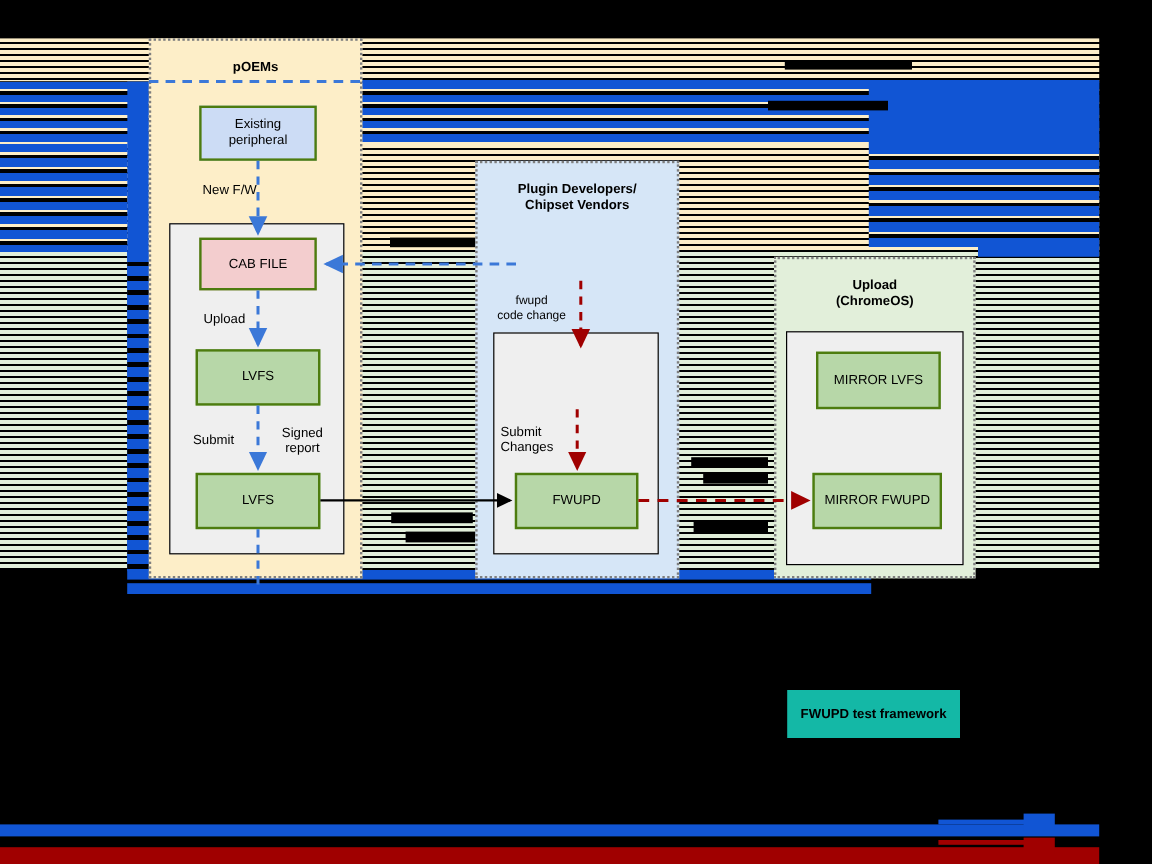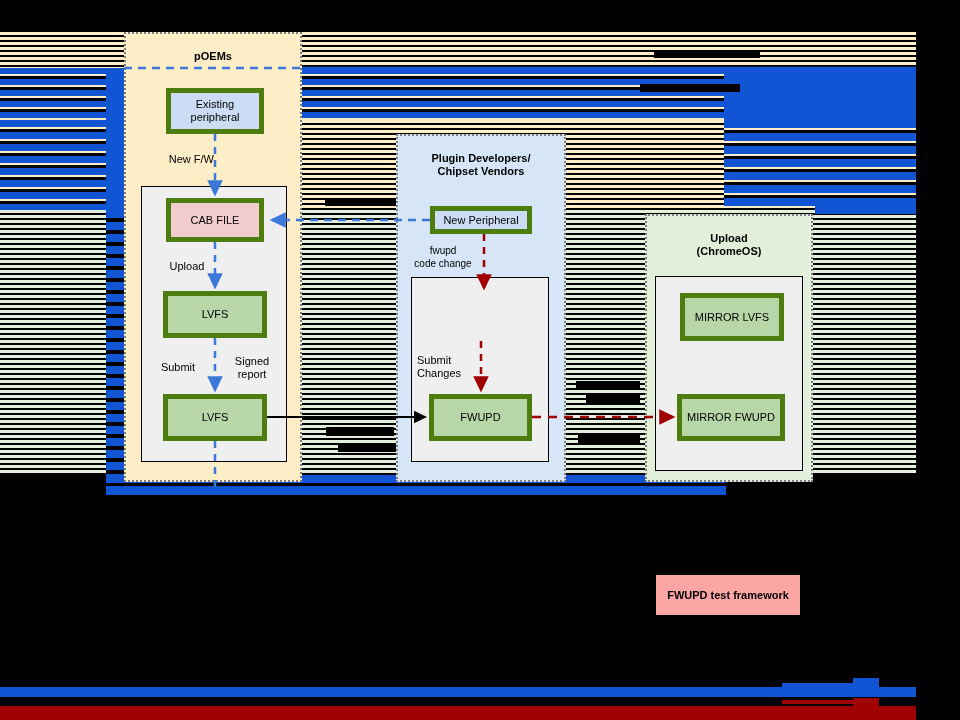--- a/index.html
+++ b/index.html
@@ -71,21 +71,21 @@
 
   .innerbox {
     position: absolute;
     background: #efefef;
     border: 1px solid #000;
     box-sizing: border-box;
   }
 
   .node {
     position: absolute;
-    border: 5px solid #4d7c0f;
+    border: 2px solid #4d7c0f;
     box-sizing: border-box;
     display: flex;
     align-items: center;
     justify-content: center;
     font-size: 11px;
     color: #000;
     text-align: center;
     line-height: 13px;
     white-space: pre-line;
   }
@@ -97,21 +97,21 @@
     position: absolute;
     font-size: 11px;
     color: #000;
     line-height: 13px;
     white-space: pre-line;
     text-align: center;
   }
 
   .legendbox {
     position: absolute;
-    background: #fca5a5;
+    background: #14b8a6;
     display: flex;
     align-items: center;
     justify-content: center;
     font-size: 11px;
     font-weight: bold;
     color: #000;
   }
 
   svg.overlay {
     position: absolute;
@@ -187,23 +187,20 @@
   <div class="edgelabel" style="left:157px; top:260px; width:60px;">Upload</div>
   <div class="edgelabel" style="left:150px; top:361px; width:56px;">Submit</div>
   <div class="edgelabel" style="left:224px; top:355px; width:56px;">Signed
 report</div>
 
   <div class="panel panel-plugin" style="left:396px; top:134px; width:170px; height:348px;">
     <div class="panel-title">Plugin Developers/
 Chipset Vendors</div>
   </div>
 
-  <div class="node n-blue" style="left:430px; top:206px; width:102px; height:28px;">
-    <span>New Peripheral</span>
-  </div>
 
   <div class="innerbox" style="left:411px; top:277px; width:138px; height:185px;"></div>
 
 
   <div class="node n-green" style="left:429px; top:394px; width:103px; height:47px;">
     <span>FWUPD</span>
   </div>
 
   <div class="edgelabel" style="left:406px; top:244px; width:74px; font-size:10px;">fwupd
 code change</div>

